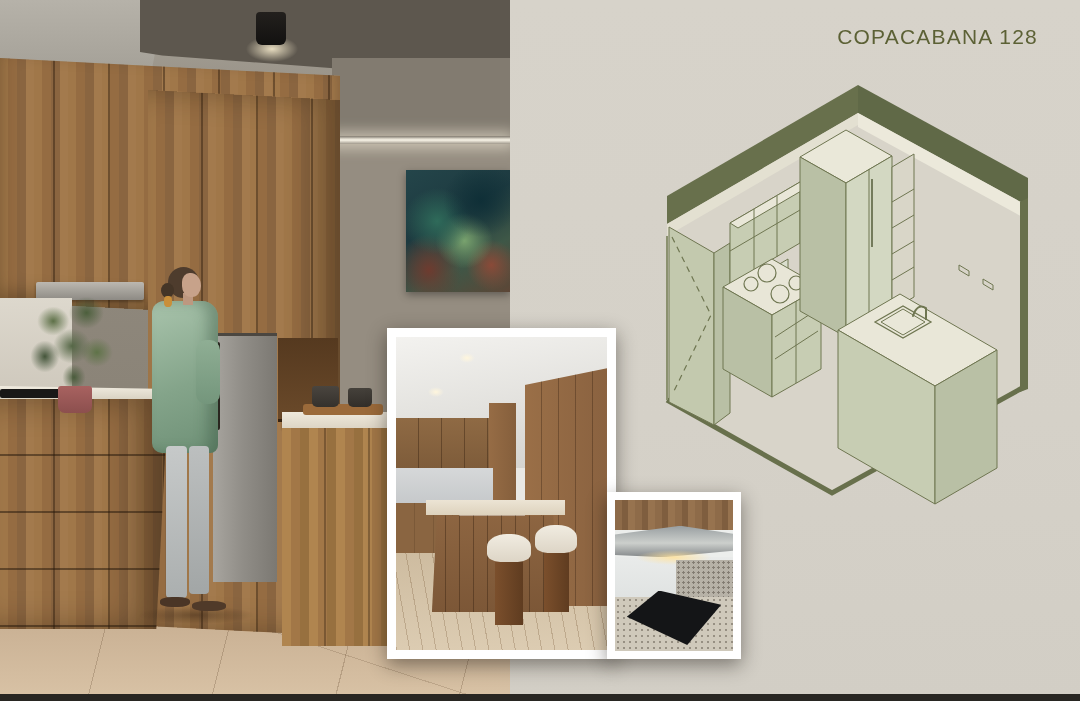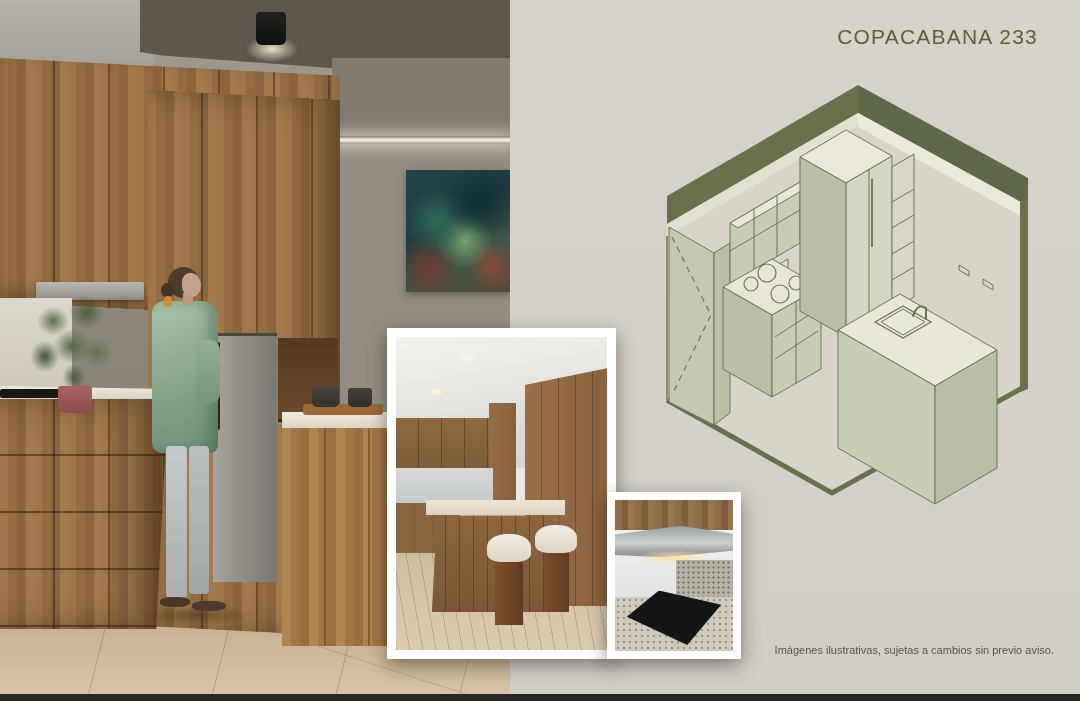--- a/index.html
+++ b/index.html
@@ -219,21 +219,21 @@
     <div class="abs sandal2"></div>
     <div class="abs hair"></div>
     <div class="abs bun"></div>
     <div class="abs scrunchie"></div>
     <div class="abs neck"></div>
     <div class="abs face"></div>
   </div>
 
   <div class="abs panel"></div>
 
-  <div class="abs title">COPACABANA 233</div>
+  <div class="abs title">COPACABANA 128</div>
 
   <svg class="abs" style="left:650px;top:75px;width:400px;height:430px" viewBox="0 0 400 430">
 
     <polygon points="17,149 208,38 378,131 378,312 182,418 17,325" fill="#d8d4c9"></polygon>
 
     <polygon points="208,10 17,121 17,149 208,38" fill="#68704c"></polygon>
     <polygon points="208,10 378,103 378,131 208,38" fill="#606947"></polygon>
     <polygon points="208,38 17,149 17,161 208,50" fill="#e3e0d1"></polygon>
     <polygon points="208,38 378,131 378,145 208,52" fill="#ece9db"></polygon>
     <polygon points="370,127 378,123 378,314 370,317" fill="#68704c"></polygon>
@@ -314,17 +314,16 @@
       <div class="abs p2-wall"></div>
       <div class="abs p2-hood"></div>
       <div class="abs p2-hoodlight"></div>
       <div class="abs p2-splash"></div>
       <div class="abs p2-counter"></div>
       <div class="abs p2-cooktop"></div>
     </div>
   </div>
 
   <div class="abs caption">
-    <div class="caption-sub">Imágenes ilustrativas, sujetas a cambios sin previo aviso.</div>
   </div>
 
   <div class="abs bottom-bar"></div>
 </div>
 
 </body></html>

